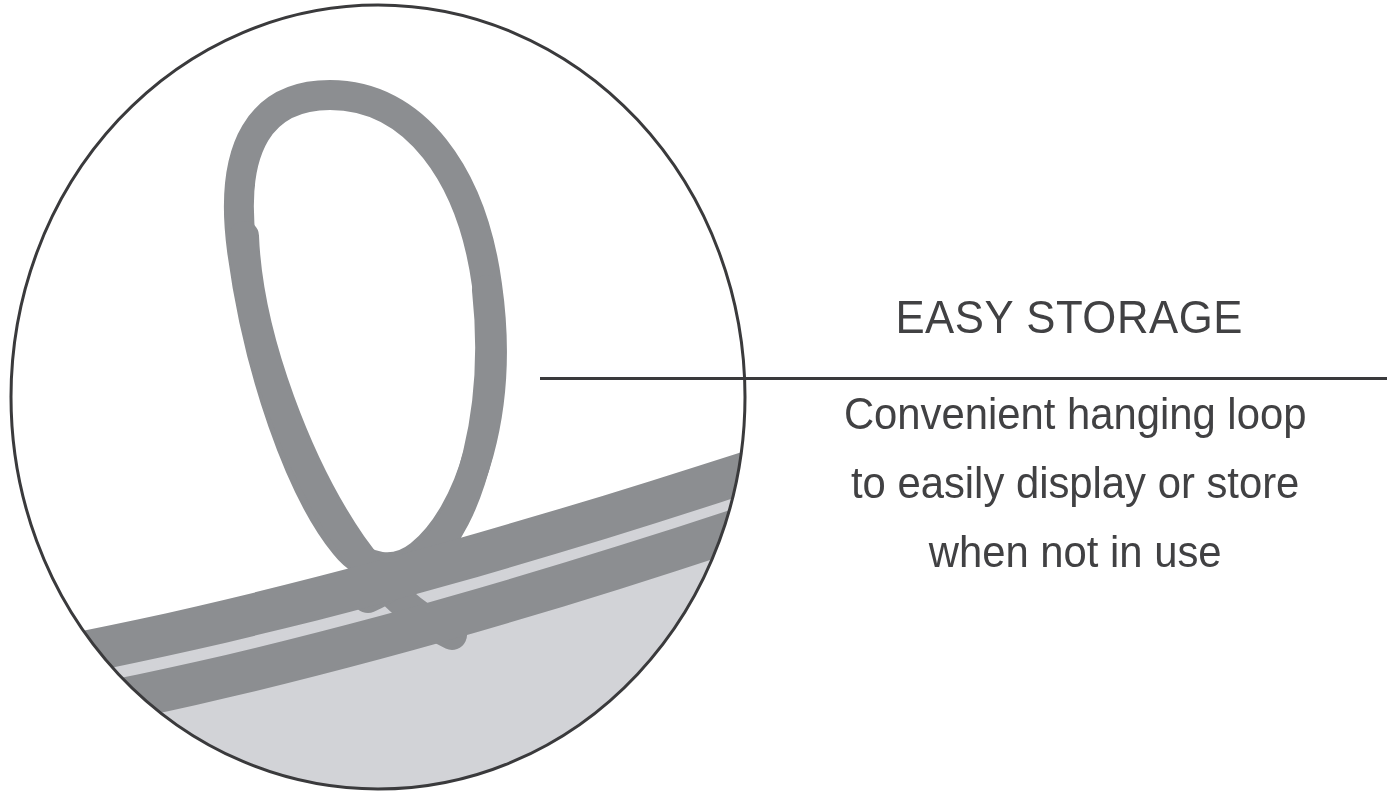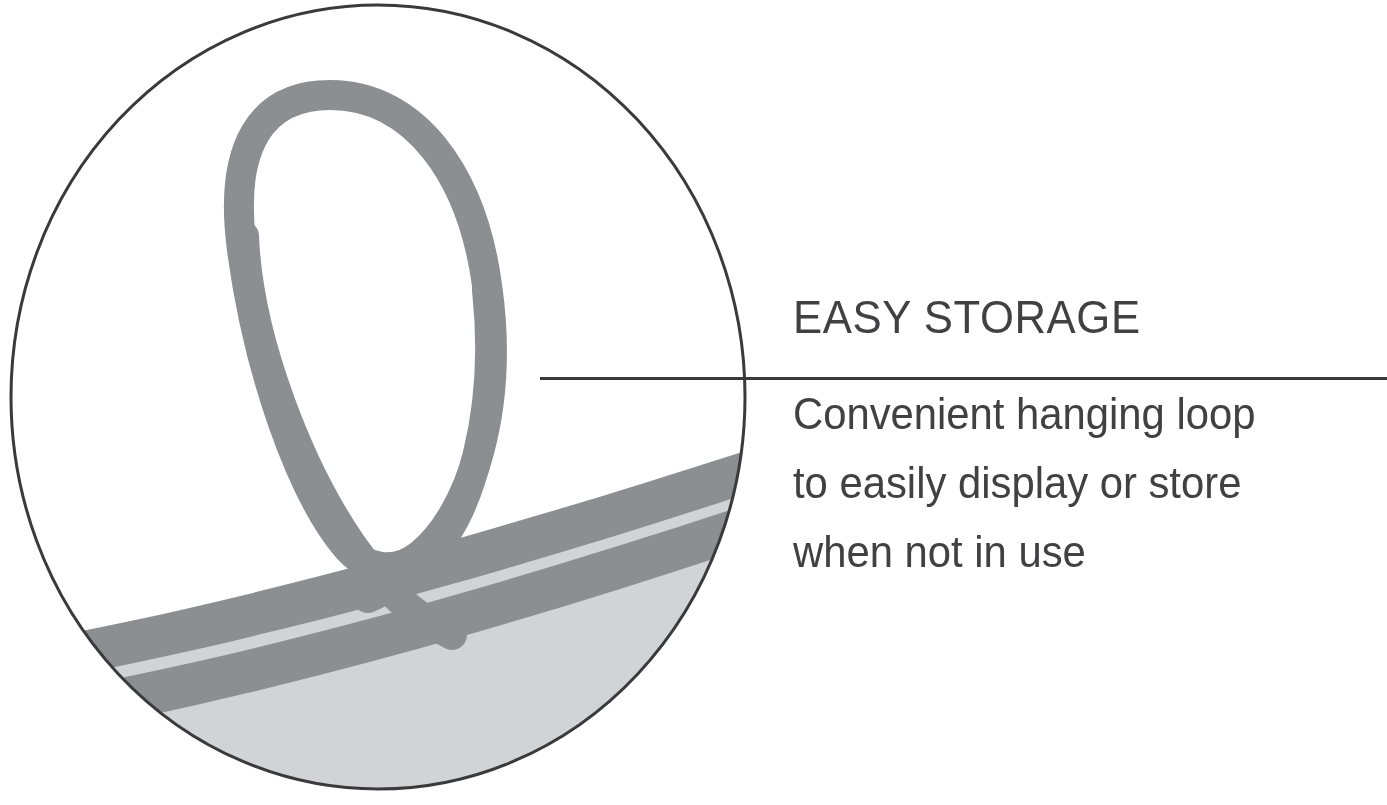--- a/index.html
+++ b/index.html
@@ -12,20 +12,21 @@
     font-family: "Liberation Sans", sans-serif;
     width: 1387px;
     height: 805px;
     overflow: hidden;
   }
   #callout-root {
     position: relative;
     width: 1387px;
     height: 613px;
     background: #ffffff;
+    text-align: center;
   }
 
   
   #illustration {
     position: absolute;
     left: 0;
     top: 0;
     width: 780px;
     height: 805px;
   }

